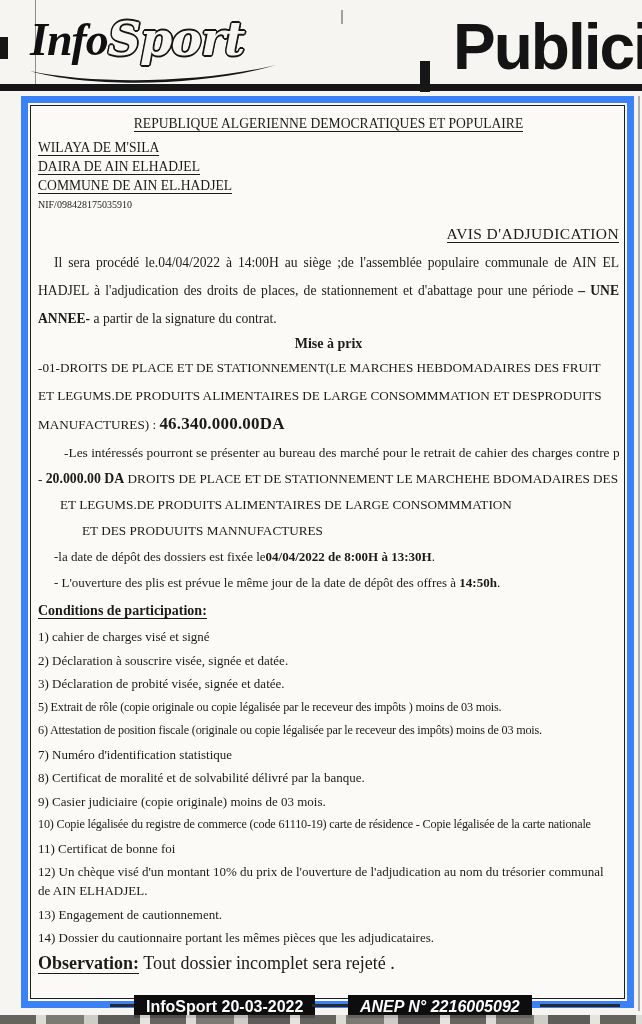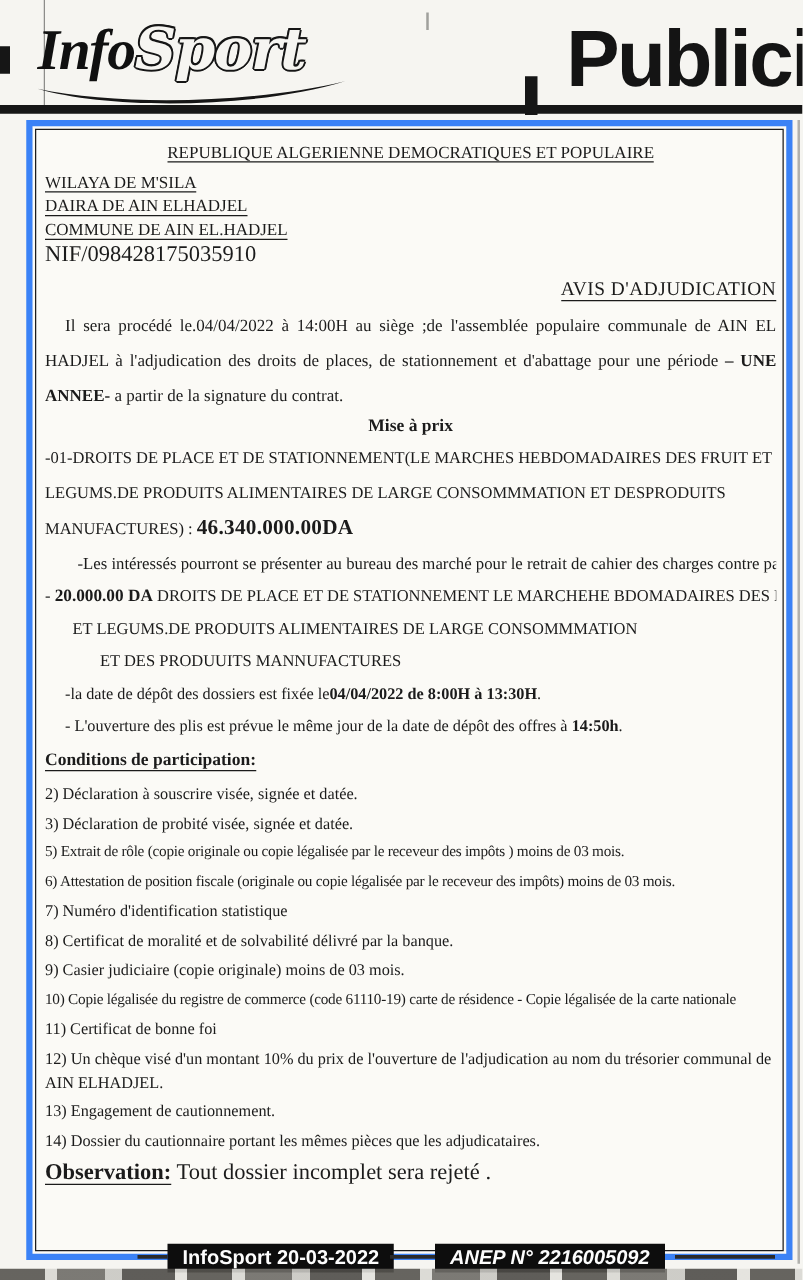--- a/index.html
+++ b/index.html
@@ -22,30 +22,30 @@
   
   .blob1{position:absolute;left:0;top:37px;width:8px;height:22px;background:#161616;}
   .blob2{position:absolute;left:420px;top:61px;width:10px;height:31px;background:#161616;}
   .vline-left{position:absolute;left:35px;top:0;width:1px;height:85px;background:#8d8d8a;}
   .vline-right{position:absolute;left:638px;top:96px;width:2px;height:915px;background:#9a9995;opacity:.75;}
   .tick{position:absolute;left:341px;top:10px;width:2px;height:14px;background:#a0a09c;}
   .noise-band{position:absolute;left:0;bottom:0;width:642px;height:9px;opacity:.9;
       background:repeating-linear-gradient(90deg,#56544f 0 36px,#d9d8d3 36px 46px,#6e6c67 46px 84px,#c9c8c3 84px 98px,#4e4c48 98px 140px,#e3e2dd 140px 150px);}
 
   
-  .frame{position:absolute;left:21px;top:96px;width:613px;height:912px;border:5px solid #3b82f6;background:#fbfaf6;}
+  .frame{position:absolute;left:21px;top:96px;width:613px;height:912px;border:7px solid #3b82f6;background:#fbfaf6;}
   .frame-inner{position:absolute;left:2px;top:2px;right:2px;bottom:2px;border:1px solid #1c1c1c;
                padding:8px 5px 0 7px;overflow:hidden;}
 
   .u{border-bottom:1.5px solid #1b1b1b;}
   .b{font-weight:bold;}
 
   .republic{text-align:center;font-size:13.6px;margin:2px 0 6px;}
   .org-line{font-size:13.6px;line-height:19px;}
-  .nif{font-size:18px;line-height:20px;}
+  .nif{font-size:10px;line-height:20px;}
   .doc-title{text-align:right;font-size:15.5px;font-weight:normal;letter-spacing:.4px;margin:10px 0 2px;}
   .intro{margin:6px 0 0;text-indent:16px;font-size:13.6px;line-height:28px;text-align:justify;}
   .mise{text-align:center;font-weight:bold;font-size:14px;margin:3px 0 2px;}
   .lot{margin:2px 0 0;font-size:13.2px;line-height:28px;}
   .price{font-weight:bold;font-size:17px;letter-spacing:.2px;}
   .retrait{margin:0;text-indent:26px;font-size:13.4px;line-height:27px;white-space:nowrap;overflow:hidden;}
   .fees-line{font-size:13.2px;line-height:26px;white-space:nowrap;overflow:hidden;}
   .fees-amount{font-weight:bold;font-size:13.8px;}
   .fees-2{margin-left:22px;}
   .fees-3{margin-left:44px;}
@@ -106,20 +106,21 @@
 
       <div class="fees-line"><span>- </span><span class="fees-amount">20.000.00 DA</span><span>  DROITS DE PLACE ET DE STATIONNEMENT LE MARCHEHE BDOMADAIRES DES FRUITS</span></div>
       <div class="fees-line fees-2">ET  LEGUMS.DE PRODUITS ALIMENTAIRES DE LARGE CONSOMMMATION</div>
       <div class="fees-line fees-3">ET DES PRODUUITS MANNUFACTURES</div>
 
       <div class="date-line"><span>-la date de dépôt des dossiers est fixée le</span><span class="b">04/04/2022 de 8:00H à 13:30H</span><span>.</span></div>
       <div class="date-line"><span>- L'ouverture des plis est prévue le même jour de la date de dépôt  des offres à </span><span class="b">14:50h</span><span>.</span></div>
 
       <div class="cond-head"><span class="u">Conditions de participation:</span></div>
 
+      <div class="item">1) cahier de charges visé et signé</div>
       <div class="item">2) Déclaration à souscrire visée, signée et datée.</div>
       <div class="item">3) Déclaration de probité visée, signée et datée.</div>
       <div class="item long">5) Extrait de rôle (copie originale ou copie légalisée par le receveur des impôts ) moins de 03 mois.</div>
       <div class="item long">6) Attestation de position fiscale (originale ou copie légalisée par le receveur des impôts) moins de 03 mois.</div>
       <div class="item">7) Numéro d'identification statistique</div>
       <div class="item">8) Certificat de moralité et de solvabilité délivré par la banque.</div>
       <div class="item">9) Casier judiciaire (copie originale) moins de 03 mois.</div>
       <div class="item long">10) Copie légalisée du registre de commerce (code 61110-19)  carte de résidence - Copie légalisée de la carte nationale</div>
       <div class="item">11) Certificat de bonne foi</div>
       <div class="item">12) Un chèque visé d'un montant 10% du prix de l'ouverture de l'adjudication au nom du trésorier communal de AIN ELHADJEL.</div>

